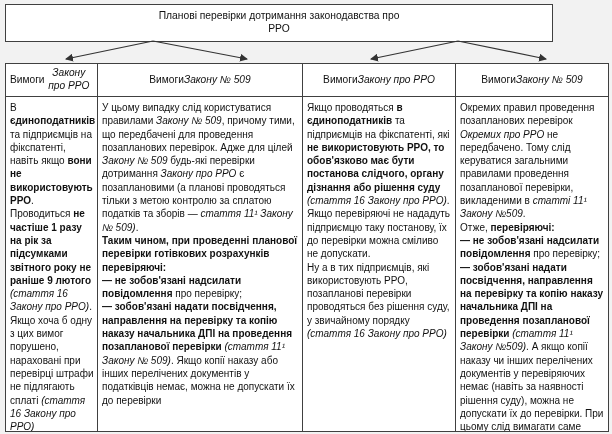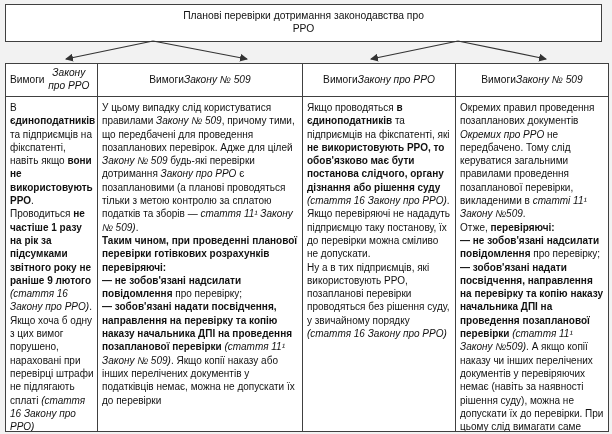--- a/index.html
+++ b/index.html
@@ -5,21 +5,21 @@
   html,body{margin:0;padding:0;}
   body{
     width:612px;height:434px;
     background:#f2f2f2;
     font-family:"Liberation Sans","DejaVu Sans",sans-serif;
     color:#111;
     position:relative;
     overflow:hidden;
   }
   .title-row{
-    position:absolute;top:4px;left:5px;width:597px;
+    position:absolute;top:4px;left:5px;width:548px;
     display:flex;gap:13px;
   }
   .title-box{
     flex:1;
     background:#fff;
     border:1px solid #404040;
     height:36px;
     display:flex;align-items:center;justify-content:center;
     text-align:center;
     font-size:10.3px;line-height:1.25;
@@ -101,17 +101,17 @@
       <span style="font-style: italic;">Закону № 509</span>
     </div>
 
   <div class="cell bcell body-row"><span>В </span><span style="font-weight: bold;">єдиноподатників</span><span> та підприємців на фікспатенті, навіть якщо </span><span style="font-weight: bold;">вони не використовують РРО</span><span>. Проводиться </span><span style="font-weight: bold;">не частіше 1 разу на рік за підсумками звітного року не раніше 9 лютого</span><span> </span><span style="font-style: italic;">(стаття 16 Закону про РРО)</span><span>. Якщо хоча б одну з цих вимог порушено, нараховані при перевірці штрафи не підлягають сплаті </span><span style="font-style: italic;">(стаття 16 Закону про РРО)</span></div>
   <div class="cell bcell body-row"><span>У цьому випадку слід користуватися правилами </span><span style="font-style: italic;">Закону № 509</span><span>, причому тими, що передбачені для проведення позапланових перевірок. Адже для цілей </span><span style="font-style: italic;">Закону № 509</span><span> будь-які перевірки дотримання </span><span style="font-style: italic;">Закону про РРО</span><span> є позаплановими (а планові проводяться тільки з метою контролю за сплатою податків та зборів — </span><span style="font-style: italic;">стаття 11¹ Закону № 509)</span><span>.
 </span><span style="font-weight: bold;">Таким чином, при проведенні планової перевірки готівкових розрахунків перевіряючі:
 — не зобов'язані надсилати повідомлення</span><span> про перевірку;
 </span><span style="font-weight: bold;">— зобов'язані надати посвідчення, направлення на перевірку та копію наказу начальника ДПІ на проведення позапланової перевірки </span><span style="font-style: italic;">(стаття 11¹ Закону № 509)</span><span>. Якщо копії наказу або інших перелічених документів у податківців немає, можна не допускати їх до перевірки</span></div>
   <div class="cell bcell body-row"><span>Якщо проводяться </span><span style="font-weight: bold;">в єдиноподатників</span><span> та підприємців на фікспатенті, які </span><span style="font-weight: bold;">не використовують РРО, то обов'язково має бути постанова слідчого, органу дізнання або рішення суду</span><span> </span><span style="font-style: italic;">(стаття 16 Закону про РРО)</span><span>. Якщо перевіряючі не нададуть підприємцю таку постанову, їх до перевірки можна сміливо не допускати.
 Ну а в тих підприємців, які використовують РРО, позапланові перевірки проводяться без рішення суду, у звичайному порядку </span><span style="font-style: italic;">(стаття 16 Закону про РРО)</span></div>
-  <div class="cell bcell body-row last-col"><span>Окремих правил проведення позапланових документів </span><span style="font-style: italic;">Окремих про РРО</span><span> не передбачено. Тому слід керуватися загальними правилами проведення позапланової перевірки, викладеними в </span><span style="font-style: italic;">статті 11¹ Закону №509</span><span>.
+  <div class="cell bcell body-row last-col"><span>Окремих правил проведення позапланових перевірок </span><span style="font-style: italic;">Окремих про РРО</span><span> не передбачено. Тому слід керуватися загальними правилами проведення позапланової перевірки, викладеними в </span><span style="font-style: italic;">статті 11¹ Закону №509</span><span>.
 Отже, </span><span style="font-weight: bold;">перевіряючі:
 — не зобов'язані надсилати повідомлення</span><span> про перевірку;
 </span><span style="font-weight: bold;">— зобов'язані надати посвідчення, направлення на перевірку та копію наказу начальника ДПІ на проведення позапланової перевірки </span><span style="font-style: italic;">(стаття 11¹ Закону №509)</span><span>. А якщо копії наказу чи інших перелічених документів у перевіряючих немає (навіть за наявності рішення суду), можна не допускати їх до перевірки. При цьому слід вимагати саме копію наказу, а не виписку з нього</span></div>
 </div>
 
 </body></html>

